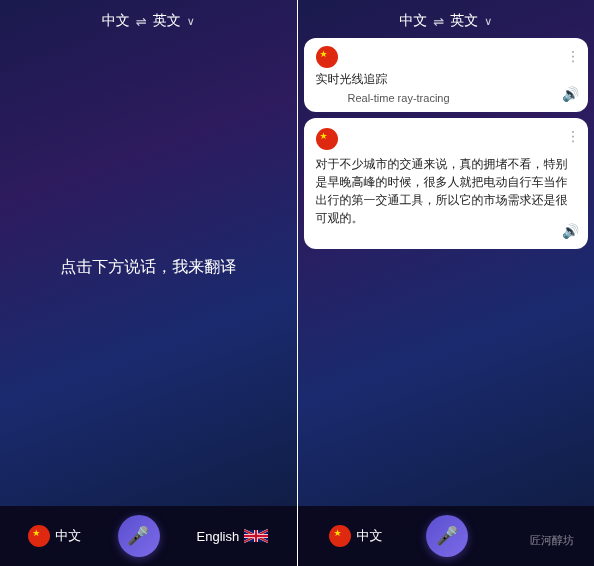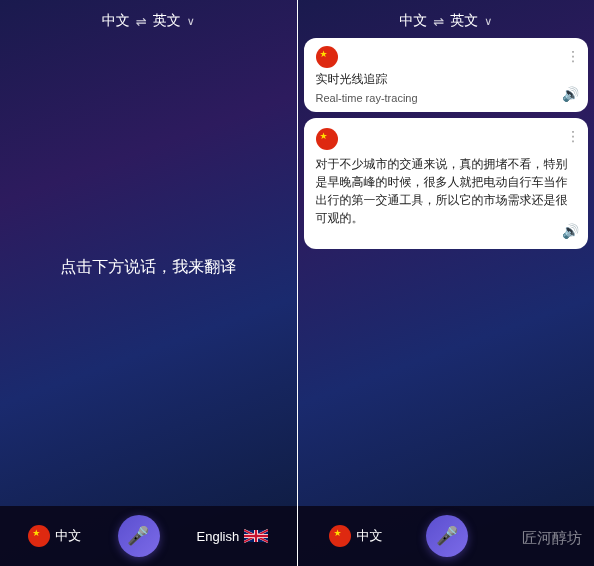--- a/index.html
+++ b/index.html
@@ -167,20 +167,21 @@
 
     .small-card .cn-text {
       color: #222;
       font-size: 12px;
       margin-bottom: 4px;
     }
 
     .small-card .en-text {
       color: #555;
       font-size: 11px;
+      margin-left: 32px;
     }
 
     
     .bottom-bar {
       height: 60px;
       background: rgba(10, 8, 30, 0.95);
       display: flex;
       align-items: center;
       justify-content: space-around;
       padding: 0 10px;
@@ -224,23 +225,23 @@
 
     .uk-flag svg {
       width: 100%;
       height: 100%;
     }
 
     
     .watermark {
       position: absolute;
       bottom: 18px;
-      right: 12px;
+      right: 20px;
       color: rgba(255,255,255,0.5);
-      font-size: 15px;
+      font-size: 11px;
     }
 
     .divider-line {
       width: 1px;
       height: 566px;
       background: rgba(255,255,255,0.1);
       flex-shrink: 0;
     }
 
     .small-flag-cn {

